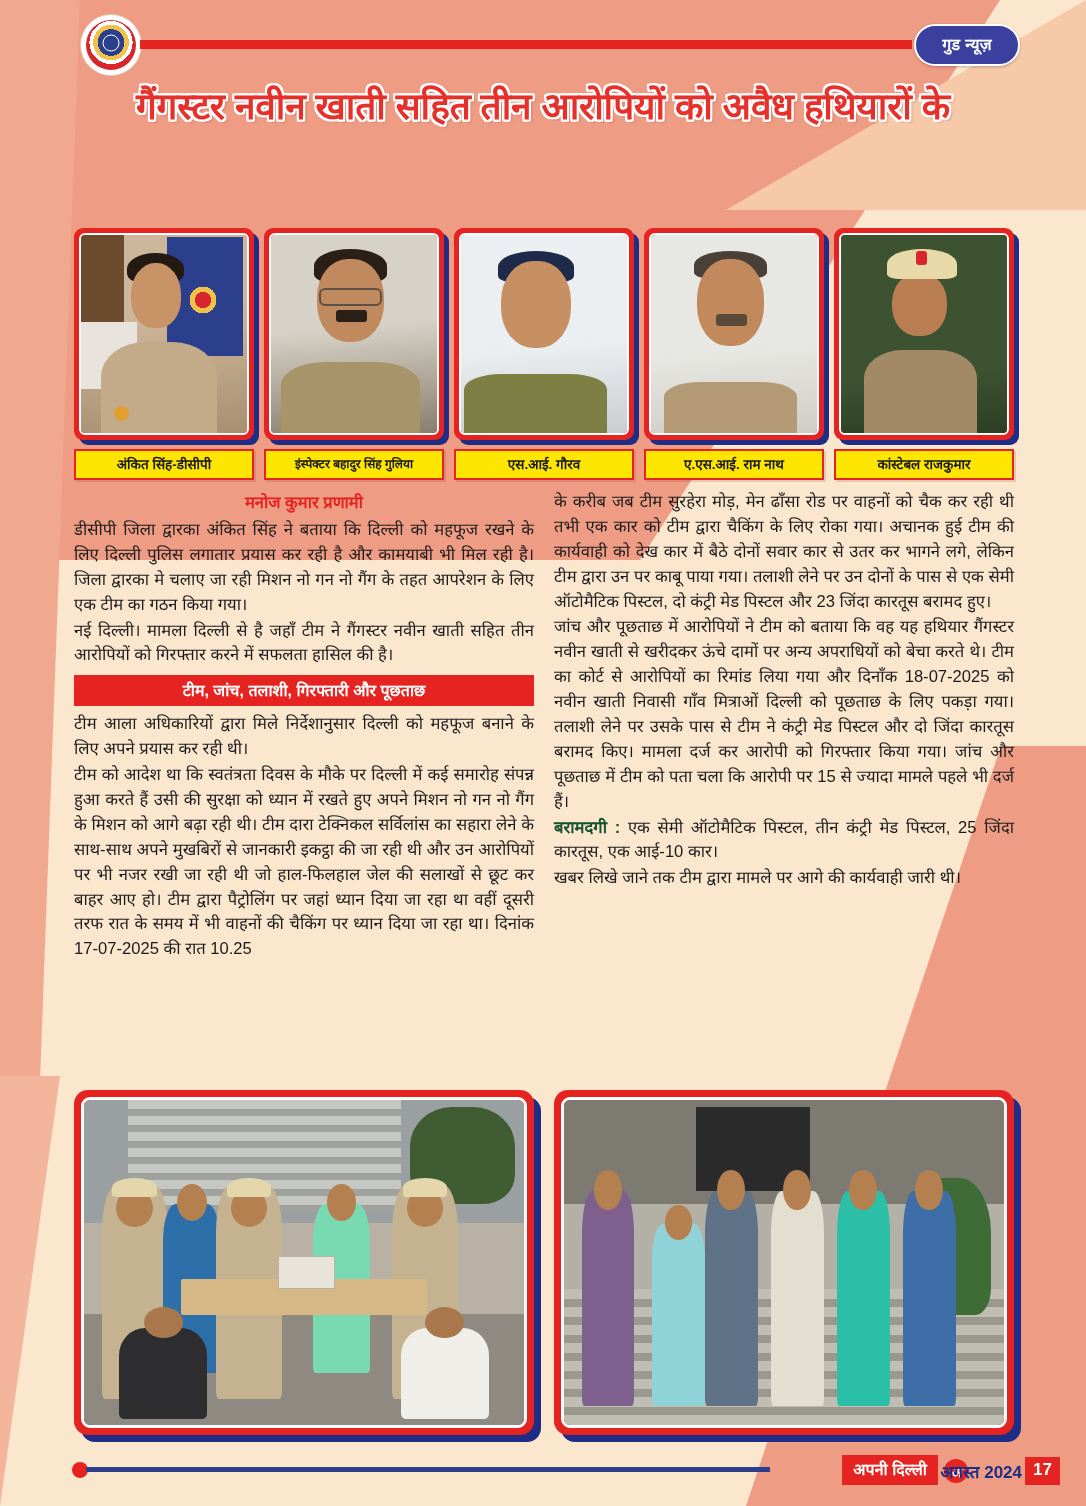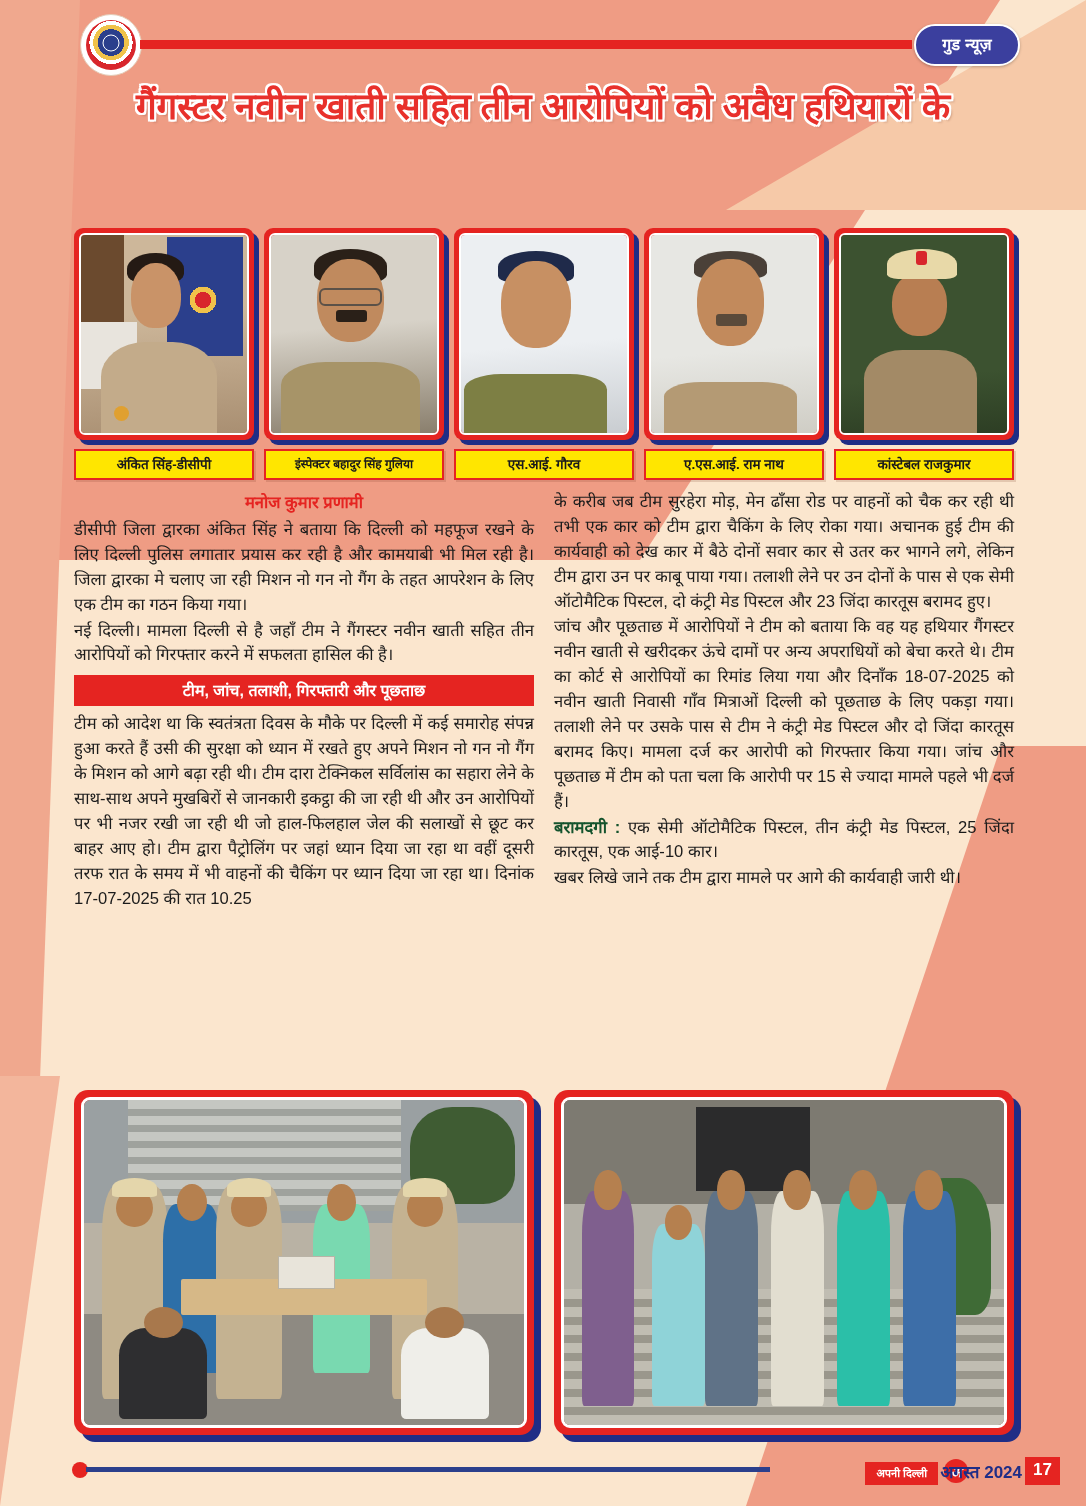--- a/index.html
+++ b/index.html
@@ -253,21 +253,21 @@
     position:absolute; left:72px; bottom:28px;
     width:16px; height:16px; border-radius:50%; background:#e52421;
   }
   .foot-line {
     position:absolute; left:86px; bottom:34px;
     width:684px; height:5px; background:#2b3f8c;
   }
   .foot-brand {
     position:absolute; right:148px; bottom:21px;
     background:#e52421; color:#ffffff;
-    font-size:11px; font-weight:bold; padding:3px 11px 5px;
+    font-size:16px; font-weight:bold; padding:3px 11px 5px;
   }
   .foot-logo {
     position:absolute; right:118px; bottom:23px;
     width:24px; height:24px; border-radius:50%;
     background:#e52421; color:#fff;
     display:flex; align-items:center; justify-content:center;
     font-size:14px; font-weight:bold; font-style:italic;
   }
   .foot-month {
     position:absolute; right:64px; bottom:23px;
@@ -381,20 +381,21 @@
     <div class="caption">कांस्टेबल राजकुमार</div>
   </div>
 
   <div class="columns">
 
     <div class="col col-left">
       <div class="byline">मनोज कुमार प्रणामी</div>
       <p class="para">डीसीपी जिला द्वारका अंकित सिंह ने बताया कि दिल्ली को महफूज रखने के लिए दिल्ली पुलिस लगातार प्रयास कर रही है और कामयाबी भी मिल रही है। जिला द्वारका मे चलाए जा रही मिशन नो गन नो गैंग के तहत आपरेशन के लिए एक टीम का गठन किया गया।</p>
       <p class="para">नई दिल्ली। मामला दिल्ली से है जहाँ टीम ने गैंगस्टर नवीन खाती सहित तीन आरोपियों को गिरफ्तार करने में सफलता हासिल की है।</p>
       <div class="sub-band">टीम, जांच, तलाशी, गिरफ्तारी और पूछताछ</div>
+      <p class="para">टीम आला अधिकारियों द्वारा मिले निर्देशानुसार दिल्ली को महफूज बनाने के लिए अपने प्रयास कर रही थी।</p>
       <p class="para">टीम को आदेश था कि स्वतंत्रता दिवस के मौके पर दिल्ली में कई समारोह संपन्न हुआ करते हैं उसी की सुरक्षा को ध्यान में रखते हुए अपने मिशन नो गन नो गैंग के मिशन को आगे बढ़ा रही थी। टीम दारा टेक्निकल सर्विलांस का सहारा लेने के साथ-साथ अपने मुखबिरों से जानकारी इकट्ठा की जा रही थी और उन आरोपियों पर भी नजर रखी जा रही थी जो हाल-फिलहाल जेल की सलाखों से छूट कर बाहर आए हो। टीम द्वारा पैट्रोलिंग पर जहां ध्यान दिया जा रहा था वहीं दूसरी तरफ रात के समय में भी वाहनों की चैकिंग पर ध्यान दिया जा रहा था। दिनांक 17-07-2025 की रात 10.25</p>
     </div>
 
     <div class="col col-right">
       <p class="para">के करीब जब टीम सुरहेरा मोड़, मेन ढाँसा रोड पर वाहनों को चैक कर रही थी तभी एक कार को टीम द्वारा चैकिंग के लिए रोका गया। अचानक हुई टीम की कार्यवाही को देख कार में बैठे दोनों सवार कार से उतर कर भागने लगे, लेकिन टीम द्वारा उन पर काबू पाया गया। तलाशी लेने पर उन दोनों के पास से एक सेमी ऑटोमैटिक पिस्टल, दो कंट्री मेड पिस्टल और 23 जिंदा कारतूस बरामद हुए।</p>
       <p class="para">जांच और पूछताछ में आरोपियों ने टीम को बताया कि वह यह हथियार गैंगस्टर नवीन खाती से खरीदकर ऊंचे दामों पर अन्य अपराधियों को बेचा करते थे। टीम का कोर्ट से आरोपियों का रिमांड लिया गया और दिनाँक 18-07-2025 को नवीन खाती निवासी गाँव मित्राओं दिल्ली को पूछताछ के लिए पकड़ा गया। तलाशी लेने पर उसके पास से टीम ने  कंट्री मेड पिस्टल और दो जिंदा कारतूस बरामद किए। मामला दर्ज कर आरोपी को गिरफ्तार किया गया।  जांच और पूछताछ में टीम को पता चला कि आरोपी पर 15 से ज्यादा मामले पहले भी दर्ज हैं।</p>
       <p class="para"><span class="recov-label">बरामदगी :</span><span> एक सेमी ऑटोमैटिक पिस्टल, तीन कंट्री मेड पिस्टल, 25 जिंदा कारतूस, एक आई-10 कार।</span></p>
       <p class="para">खबर लिखे जाने तक टीम द्वारा मामले पर आगे की कार्यवाही जारी थी।</p>
     </div>
 

